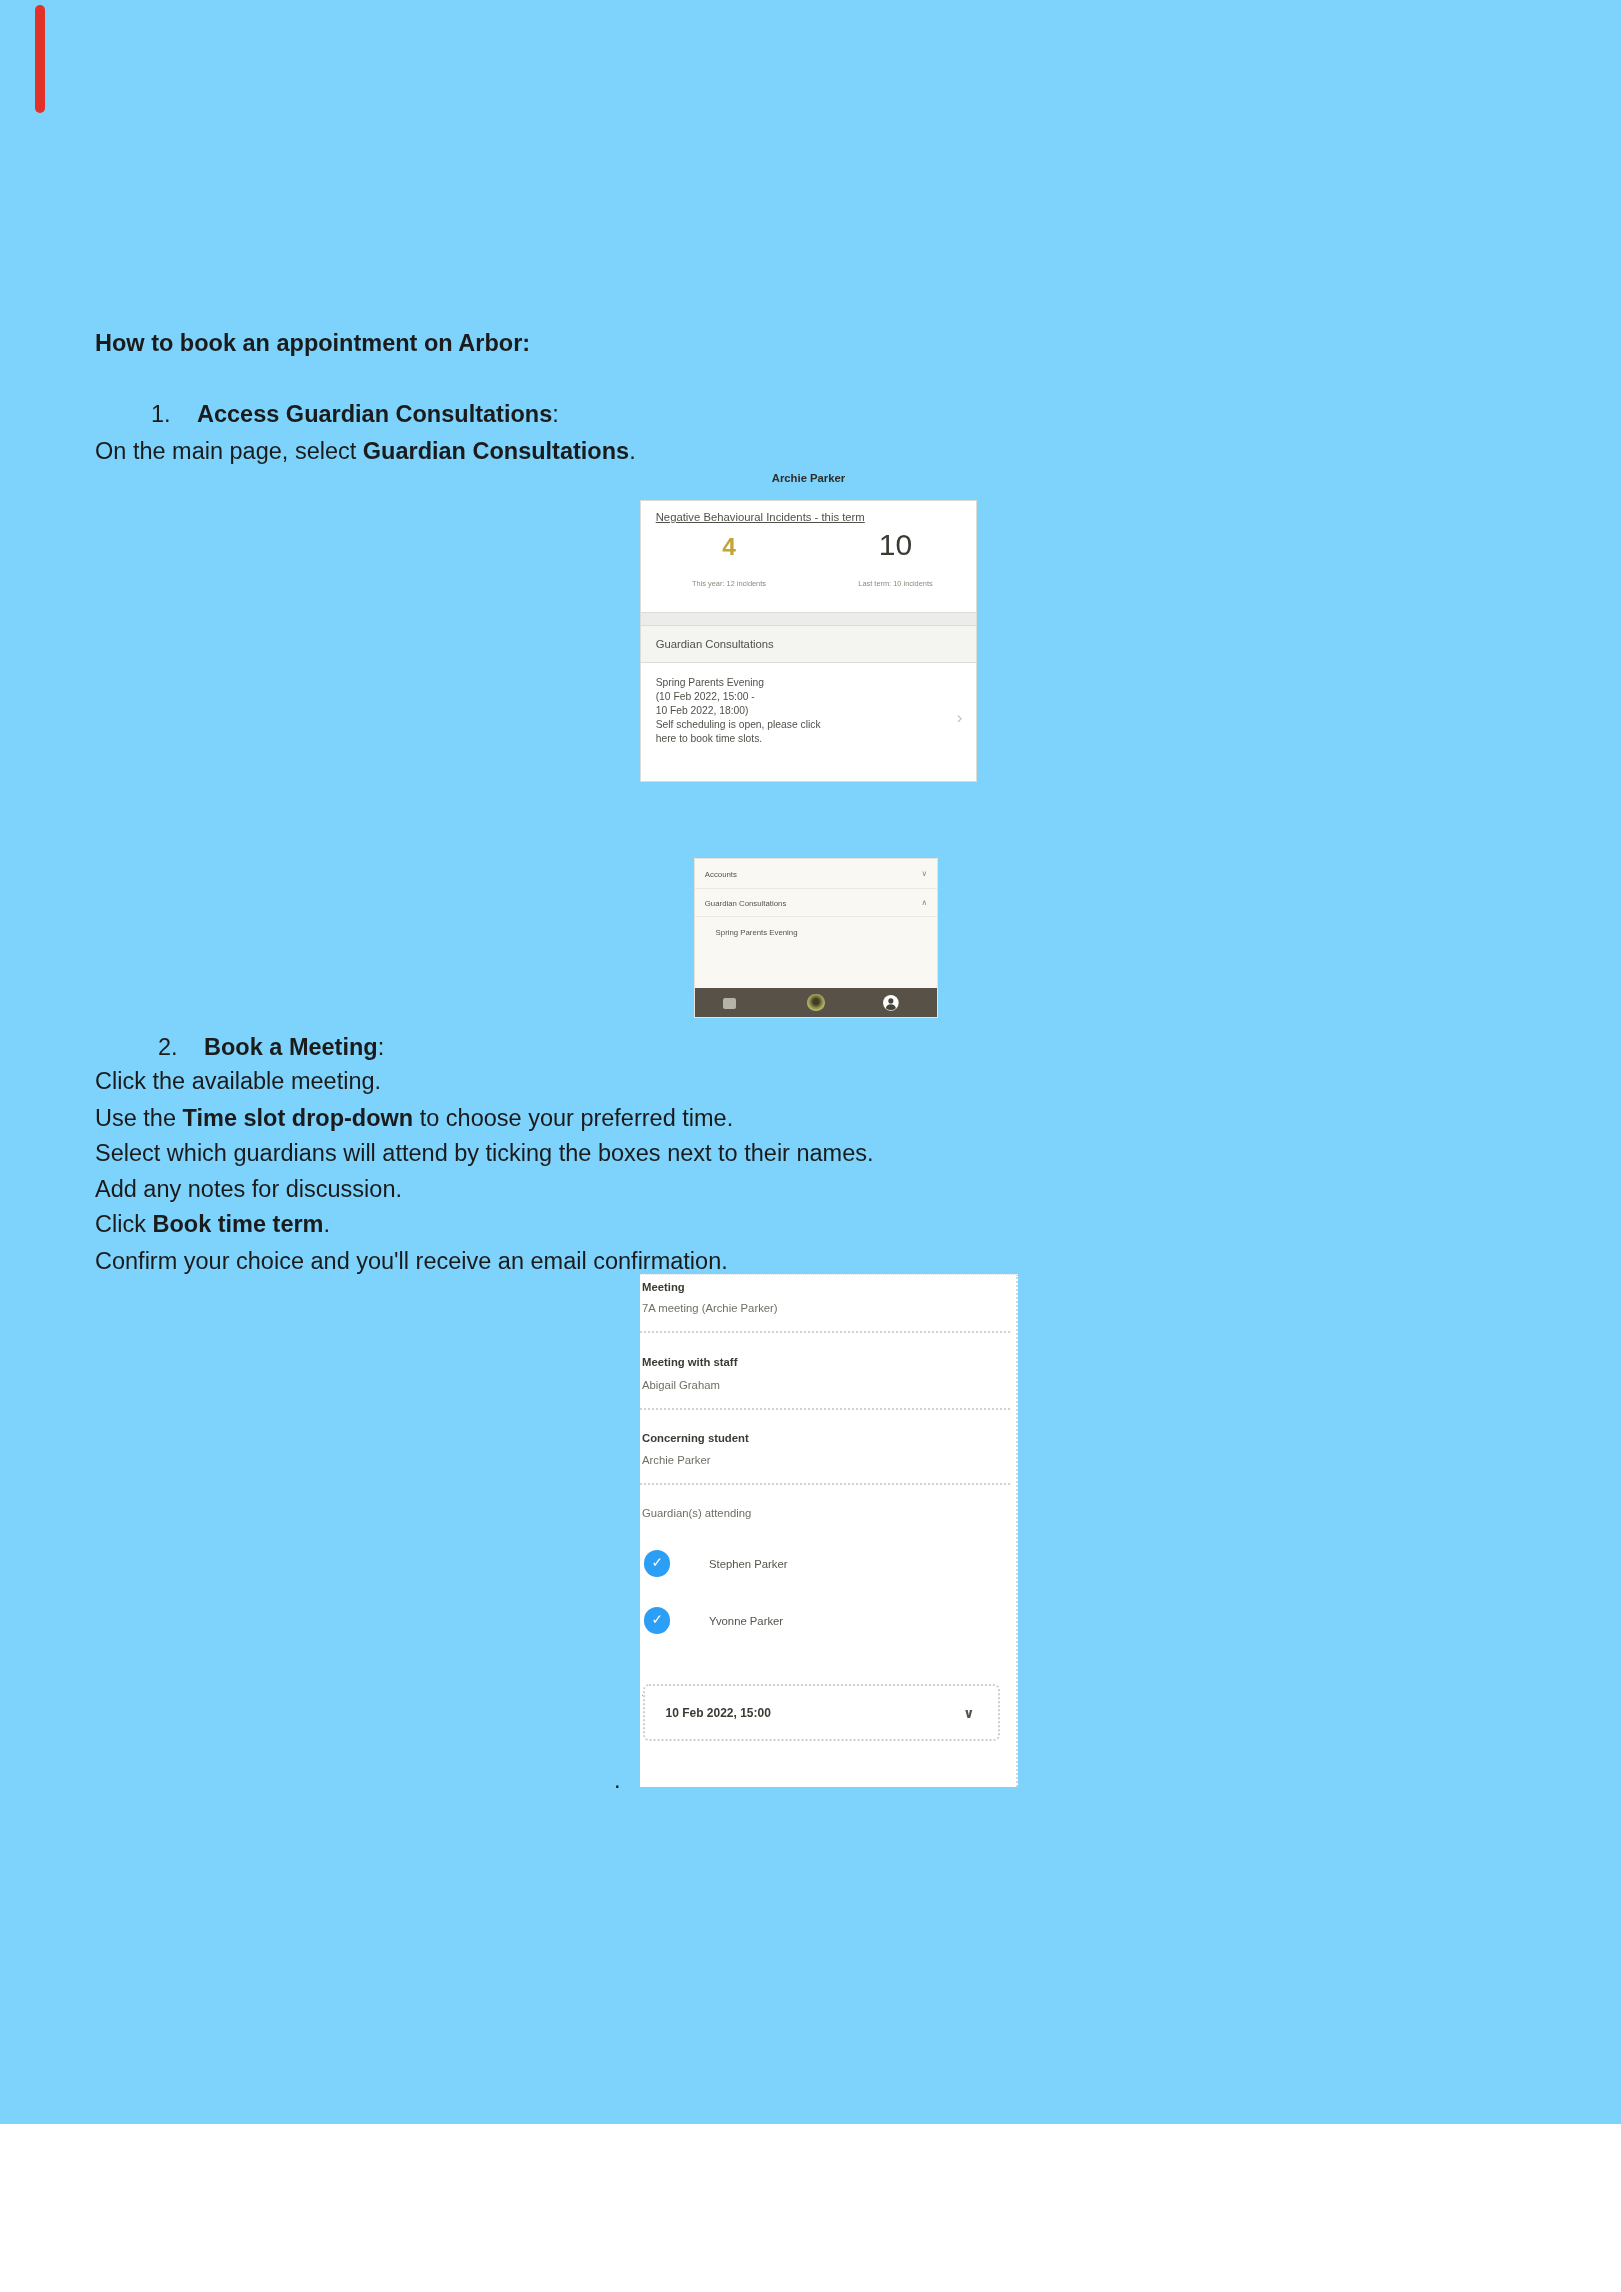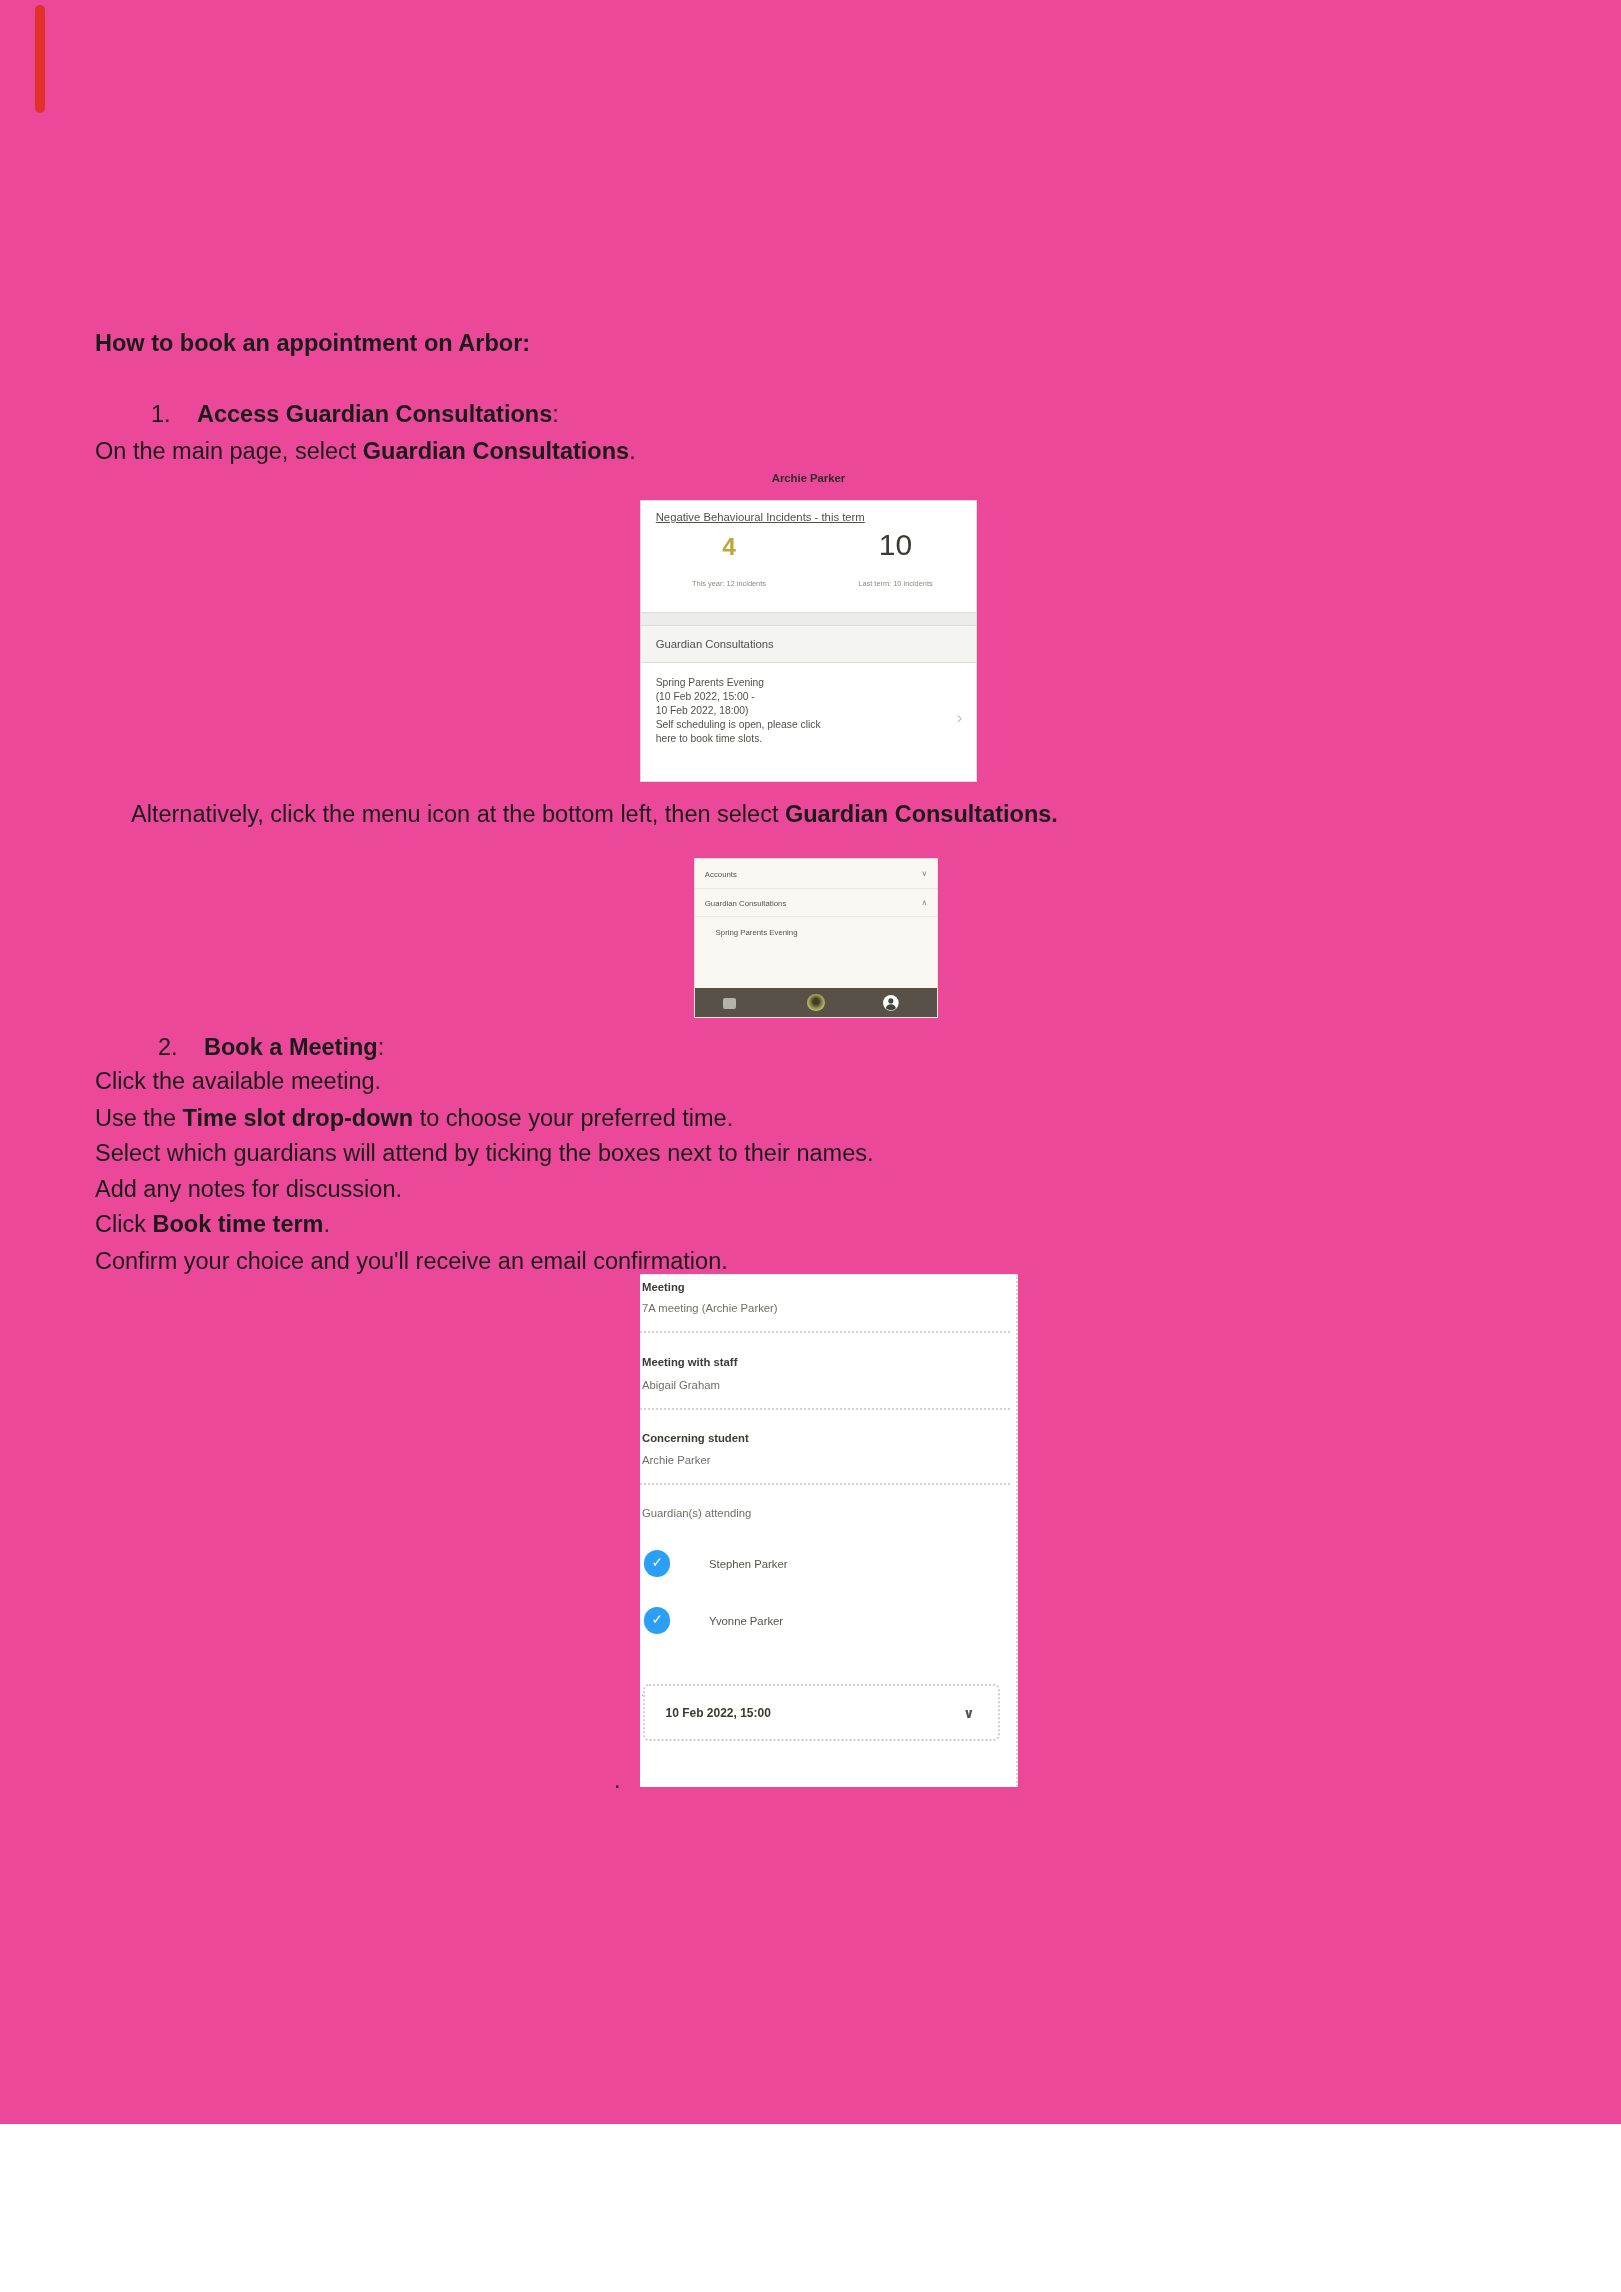--- a/index.html
+++ b/index.html
@@ -1,16 +1,16 @@
 <!DOCTYPE html>
 <html><head>
 <meta charset="utf-8">
 <style>
   html,body{margin:0;padding:0;background:#fff;}
-  .page{position:relative;width:1621px;height:2124px;background:#ec4899;overflow:hidden;
+  .page{position:relative;width:1621px;height:2124px;background:#7dd3fc;overflow:hidden;
         font-family:"Liberation Sans","DejaVu Sans",sans-serif;color:#1b1b1b;}
   .b{font-weight:700;}
   
   .doc-line{position:absolute;font-size:23.5px;line-height:29px;white-space:nowrap;}
   .list-num{display:inline-block;width:46px;}
   
   .mark{position:absolute;left:35px;width:9.8px;border-radius:4.9px;}
   
   .shot1{position:absolute;left:640px;top:470px;width:337px;height:314px;font-family:"Liberation Sans","DejaVu Sans",sans-serif;}
   .s1-name{position:absolute;left:0;top:2px;width:100%;text-align:center;font-size:11.3px;font-weight:700;color:#2e2d28;}
@@ -90,23 +90,20 @@
         <span class="s1-evline">Spring Parents Evening</span>
         <span class="s1-evline">(10 Feb 2022, 15:00 -</span>
         <span class="s1-evline">10 Feb 2022, 18:00)</span>
         <span class="s1-evline">Self scheduling is open, please click</span>
         <span class="s1-evline">here to book time slots.</span>
       </div>
       <span class="s1-chev">›</span>
     </div>
   </div>
 
-  <div class="doc-line" style="left:131px;top:800px;">
-    <span>Alternatively, click the menu icon at the bottom left, then select </span><span class="b">Guardian Consultations.</span>
-  </div>
 
   <div class="shot2">
     <div class="m-row" style="top:0;">
       <span class="m-label">Accounts</span>
       <span class="m-chev">∨</span>
     </div>
     <div class="m-row" style="top:29px;height:28px;">
       <span class="m-label">Guardian Consultations</span>
       <span class="m-chev">∧</span>
     </div>

